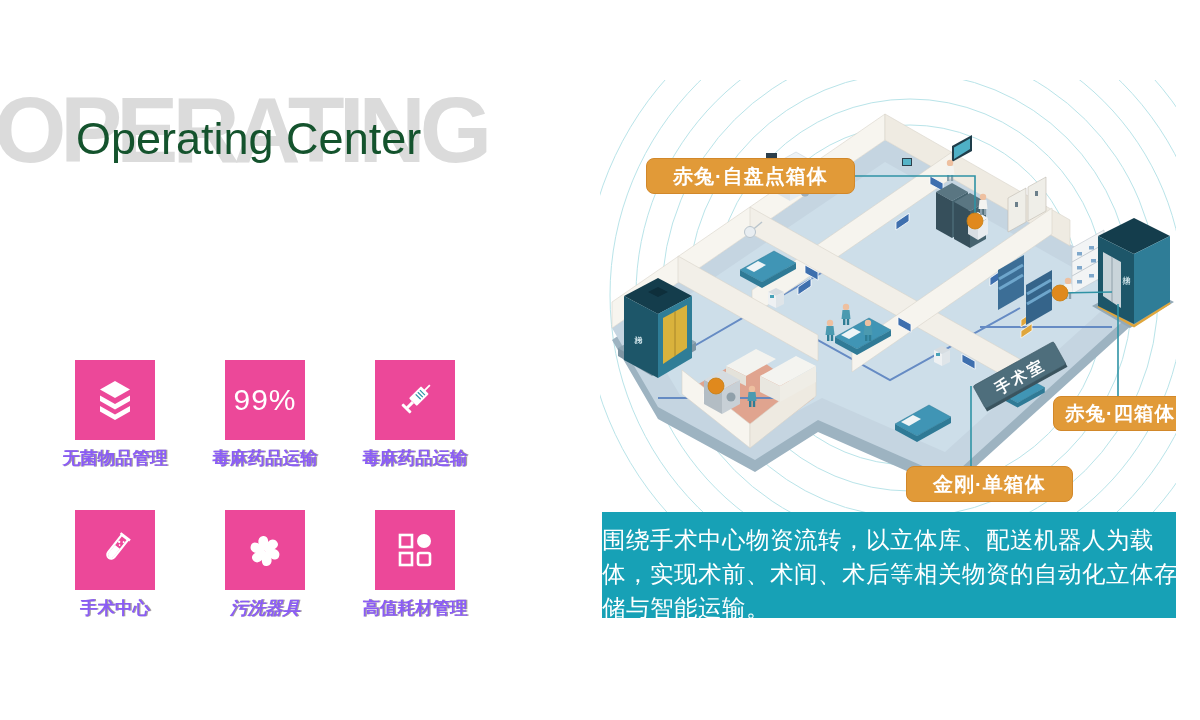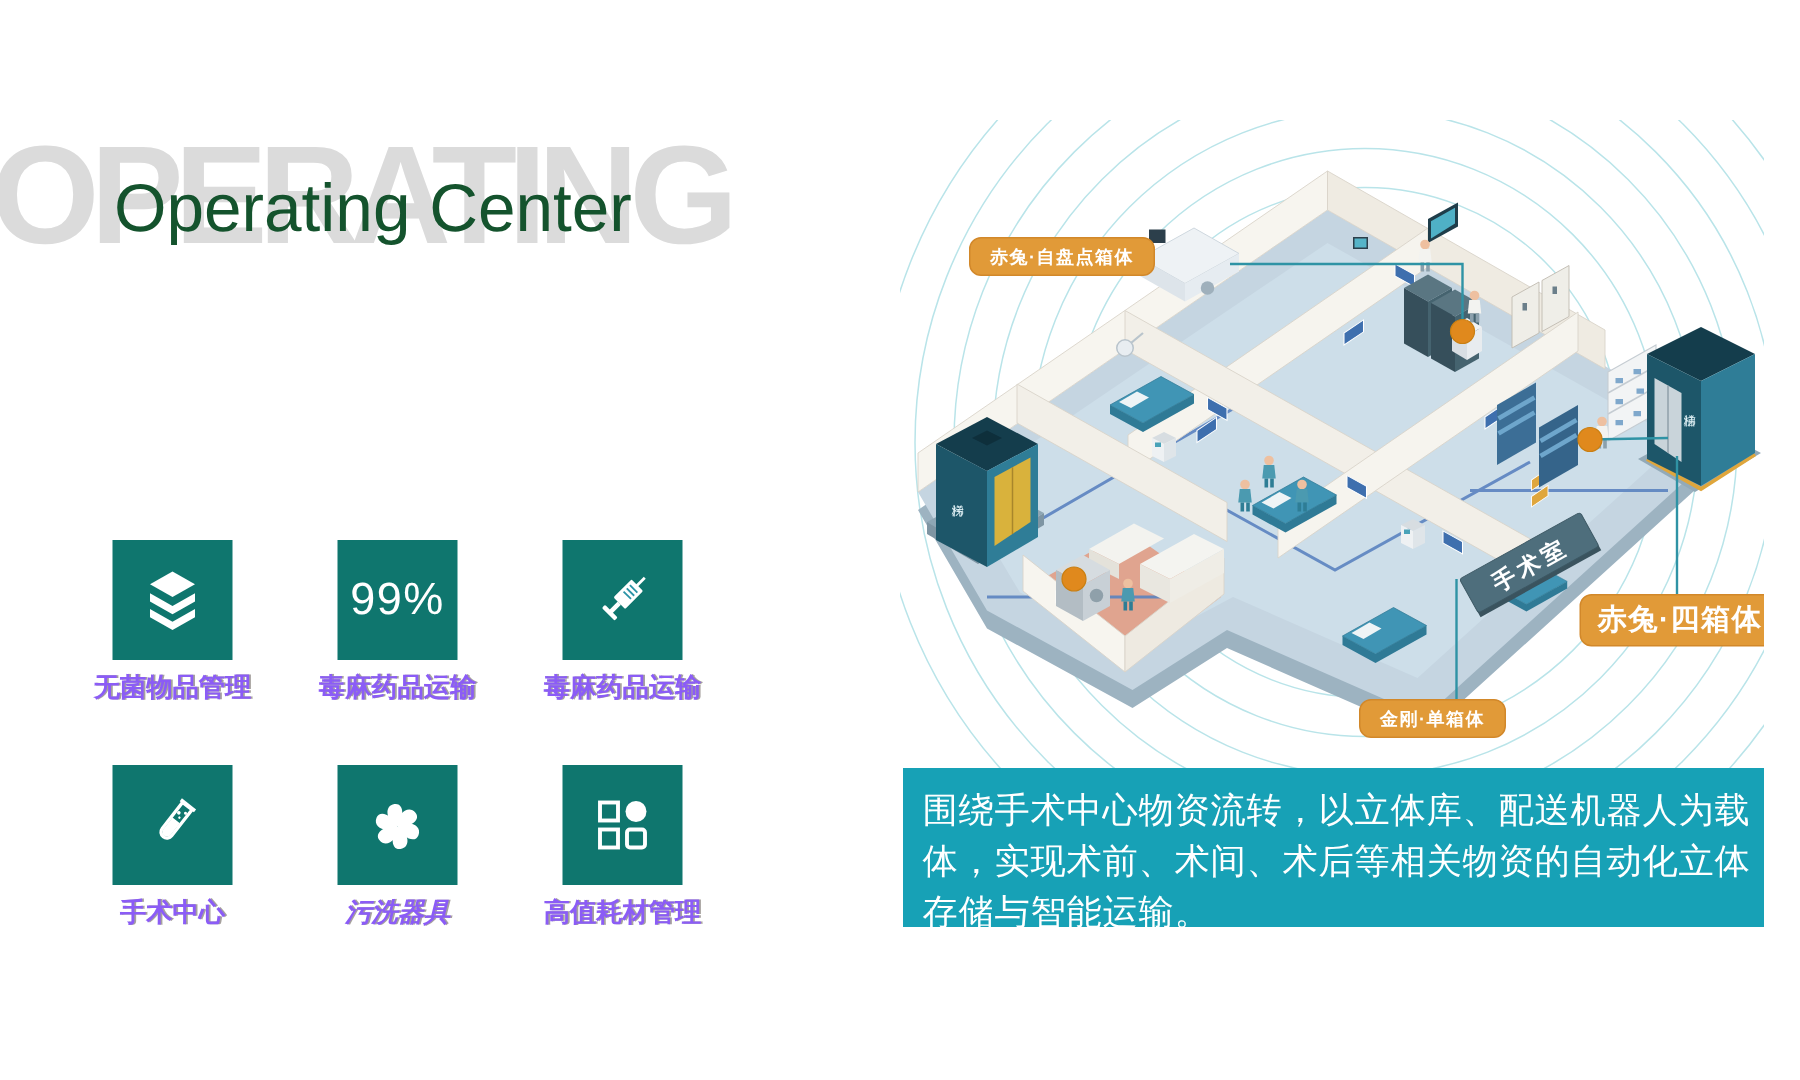--- a/index.html
+++ b/index.html
@@ -9,41 +9,41 @@
   
   .bg-word{position:absolute;left:-6px;top:84px;font-size:93px;font-weight:800;
            letter-spacing:-6px;color:#dbdbdb;line-height:1;white-space:nowrap;}
   .sub-word{position:absolute;left:76px;top:116px;font-size:45px;font-weight:400;
             color:#14532d;line-height:1;white-space:nowrap;}
   .title-cn{position:absolute;left:130px;top:210px;font-size:57px;font-weight:700;
             color:#e8830b;letter-spacing:7px;white-space:nowrap;
             text-shadow:2px 0 rgba(232,131,11,.55);}
 
   
-  .tile{position:absolute;width:80px;height:80px;background:#0f766e;
+  .tile{position:absolute;width:80px;height:80px;background:#ec4899;
         display:flex;align-items:center;justify-content:center;}
   .tile svg{display:block;}
   .pct{color:#fff;font-size:30px;letter-spacing:1px;}
   .tile-label{position:absolute;width:180px;text-align:center;font-size:17.5px;
               font-weight:700;color:#8b5cf6;text-shadow:1.2px 0 rgba(93,83,78,.55);
               white-space:nowrap;}
 
   
   .diagram-svg{position:absolute;left:600px;top:80px;width:600px;height:440px;}
   .callout{position:absolute;background:#e19a38;border:1px solid #d2882a;color:#fff;
-           font-size:12px;font-weight:600;letter-spacing:1px;padding:5px 13px;
+           font-size:20px;font-weight:600;letter-spacing:1px;padding:5px 26px;
            border-radius:8px;white-space:nowrap;line-height:1.2;}
   .callout.c1{left:646px;top:158px;}
   .callout.c2{left:1053px;top:396px;font-size:19.5px;padding:5px 11px;}
   .callout.c3{left:906px;top:466px;}
 
   
   .desc-box{position:absolute;left:602px;top:512px;width:598px;height:106px;
             background:#17a1b6;color:#fff;font-size:23.5px;line-height:34px;
-            padding:11px 13px;box-sizing:border-box;letter-spacing:.5px;}
+            padding:11px 0;box-sizing:border-box;letter-spacing:.5px;}
 </style>
 </head>
 <body>
 
 <div class="page">
 
   <div class="bg-word">OPERATING</div>
   <div class="sub-word">Operating Center</div>
 
   <div class="tile" style="left:75px;top:360px;">

